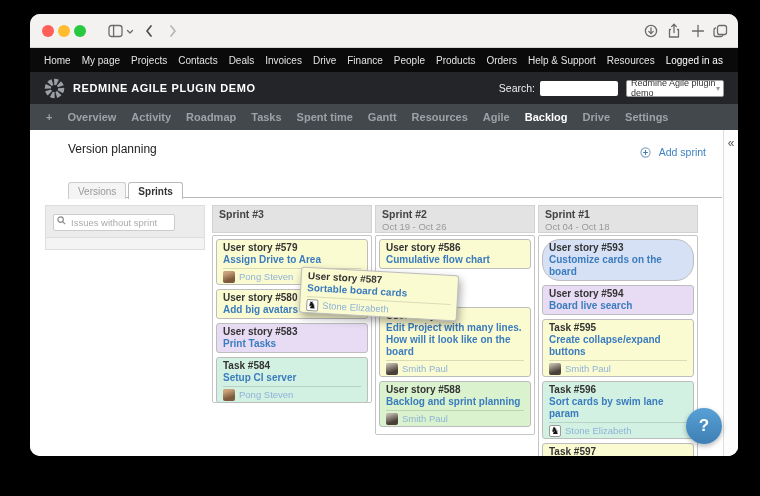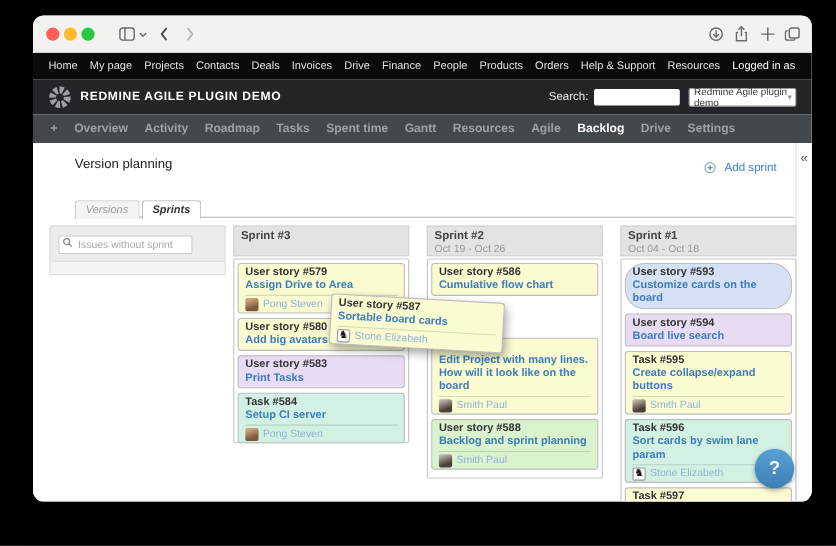--- a/index.html
+++ b/index.html
@@ -38,36 +38,36 @@
   .mainnav .active { color:#fff; }
 
   
   .content { position:absolute; top:116px; left:0; right:0; bottom:0; background:#fff; overflow:hidden; }
   .page-title { position:absolute; left:38px; top:12px; font-size:12px; font-weight:400; color:#222; }
   .add-sprint { position:absolute; right:32px; top:16px; display:flex; align-items:center; gap:8px;
     color:#3e83c3; font-size:10.5px; text-decoration:none; }
   .side-strip { position:absolute; right:0; top:0; bottom:0; width:15px; border-left:1px solid #ddd; background:#fdfdfd;
     text-align:center; font-size:12px; color:#555; padding-top:6px; }
 
-  .subtabs { position:absolute; left:38px; right:16px; top:50px; height:18px; border-bottom:1px solid #b9b9b9;font-style:italic; }
+  .subtabs { position:absolute; left:38px; right:16px; top:50px; height:18px; border-bottom:1px solid #b9b9b9; }
   .subtab { display:inline-block; font-size:10px; padding:3px 9px; border:1px solid #ccc; border-bottom:none;
     border-radius:3px 3px 0 0; background:#f4f4f4; color:#999; margin-right:2px; position:relative; top:1px; height:17px; }
   .subtab.active { background:#fff; color:#333; font-weight:bold; border-color:#b9b9b9; }
 
   
   .left-panel { position:absolute; left:15px; top:75px; width:160px; border:1px solid #ddd; background:#ececec; }
   .lp-search-row { padding:6px 7px; }
   .lp-input-wrap { position:relative; width:122px; }
   .lp-input { width:122px; height:17px; border:1px solid #ccc; border-radius:2px; font-size:9.5px; padding:0 4px 0 17px; }
   .lp-input::placeholder { color:#aaa; }
   .lp-input-wrap svg { position:absolute; left:4px; top:4px; }
   .lp-bottom { height:12px; background:#f4f4f4; border-top:1px solid #ddd; }
 
   
-  .board { position:absolute; left:182px; top:75px; display:flex; gap:16px; }
+  .board { position:absolute; left:182px; top:75px; display:flex; gap:3px; }
   .column { width:160px; }
   .col-header { background:#e3e3e3; border:1px solid #d2d2d2; padding:2px 6px; height:28px; margin-bottom:2px; }
   .col-name { font-size:10.5px; font-weight:bold; color:#444; line-height:13px; }
   .col-dates { font-size:9.5px; color:#999; line-height:11px; }
   .col-body { background:#fff; border:1px solid #c5c5c5; border-radius:2px; padding:3px; }
   .column.col-0 .col-body { height:168px; }
 
   .card { border:1px solid #bdbdbd; border-radius:3px; padding:2px 6px; margin-bottom:4px; }
   .card-title { font-size:10px; font-weight:bold; color:#333; line-height:12px; white-space:nowrap; overflow:hidden; }
   .card-subject { font-size:10px; font-weight:bold; color:#3b7cbe; line-height:12px; }

